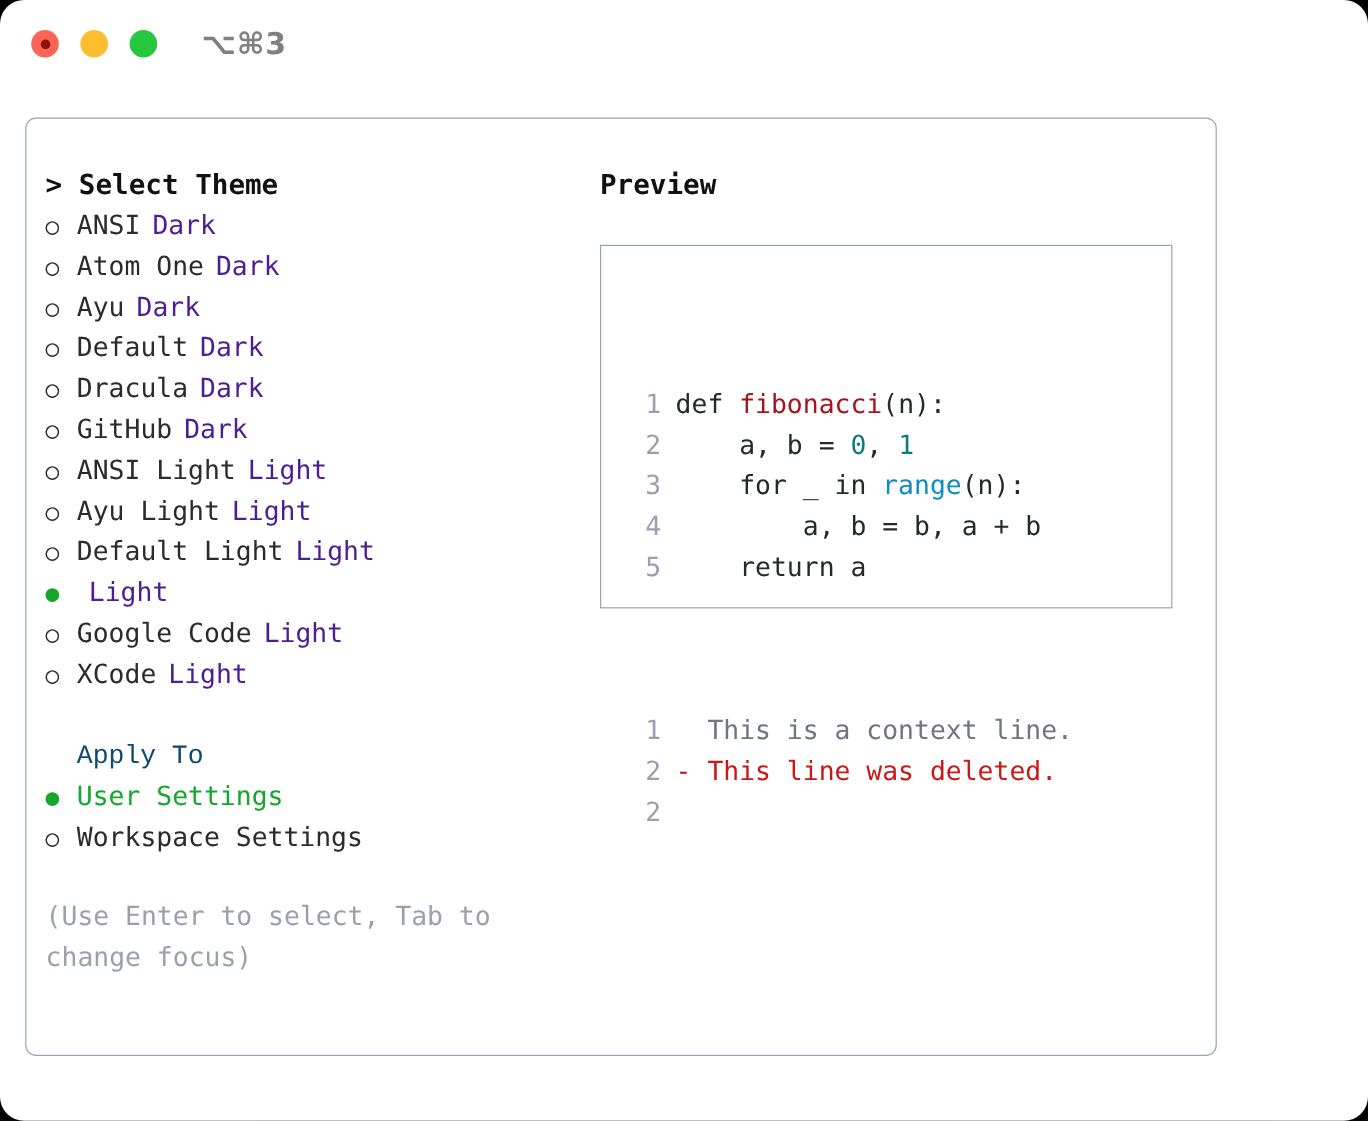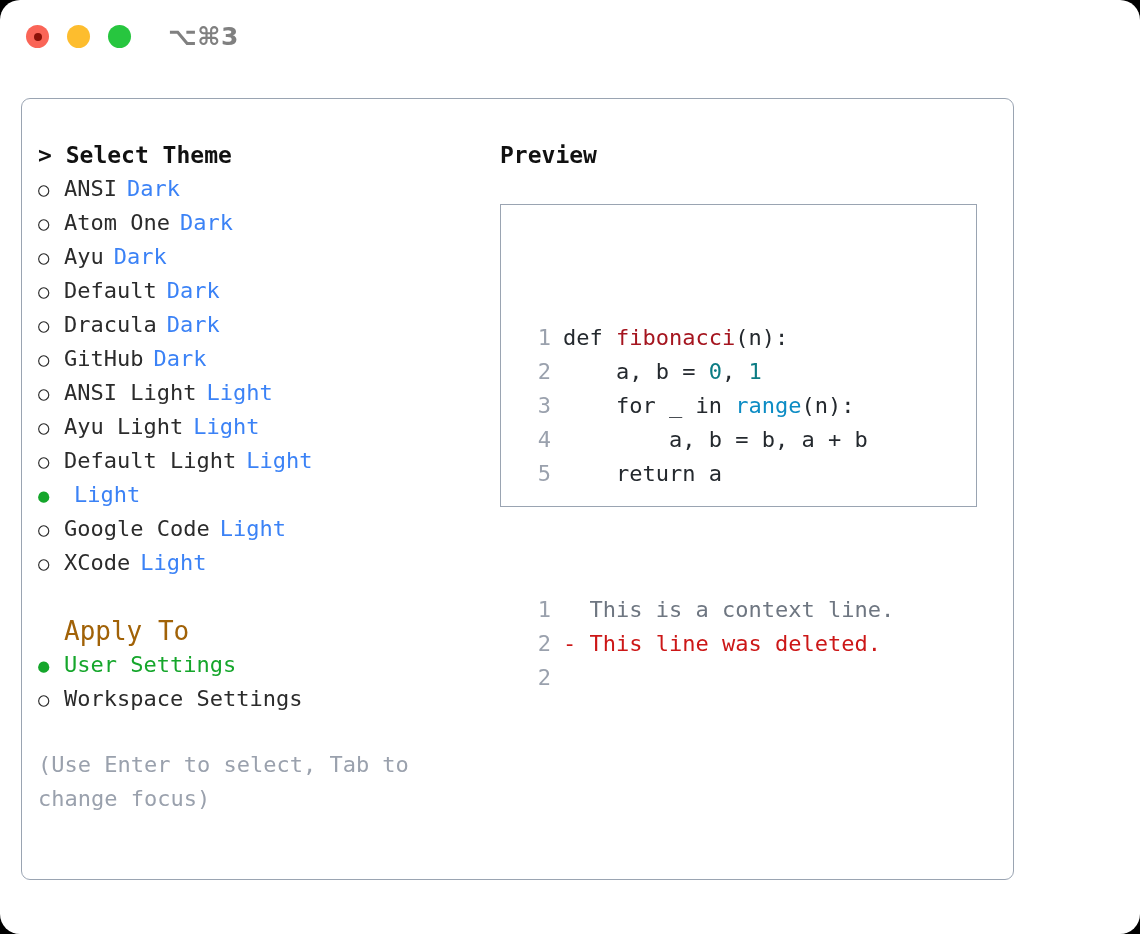--- a/index.html
+++ b/index.html
@@ -121,32 +121,33 @@
     display: inline-block;
     width: 26px;
     flex: 0 0 26px;
     font-size: 19px;
     color: #2b2b2b;
   }
   .bullet.on { color: #15a62b; }
   .label { color: #2b2b2b; }
   .label.on { color: #15a62b; }
   .tag {
-    color: #3b82f6;
+    color: #4c1d95;
     margin-left: 10px;
   }
 
   .section-gap { height: 34px; }
 
   .subheading {
-    font-size: 26px;
-    line-height: 34px;
-    color: #a16207;
+    font-size: 22px;
+    line-height: 34px;
+    color: #0c4a6e;
     padding-left: 26px;
     white-space: pre;
+    font-family: Liberation Mono, monospace;
   }
 
   .hint {
     margin-top: 32px;
     font-size: 22px;
     line-height: 34px;
     color: #9aa1ad;
     width: 400px;
     white-space: pre-wrap;
   }

